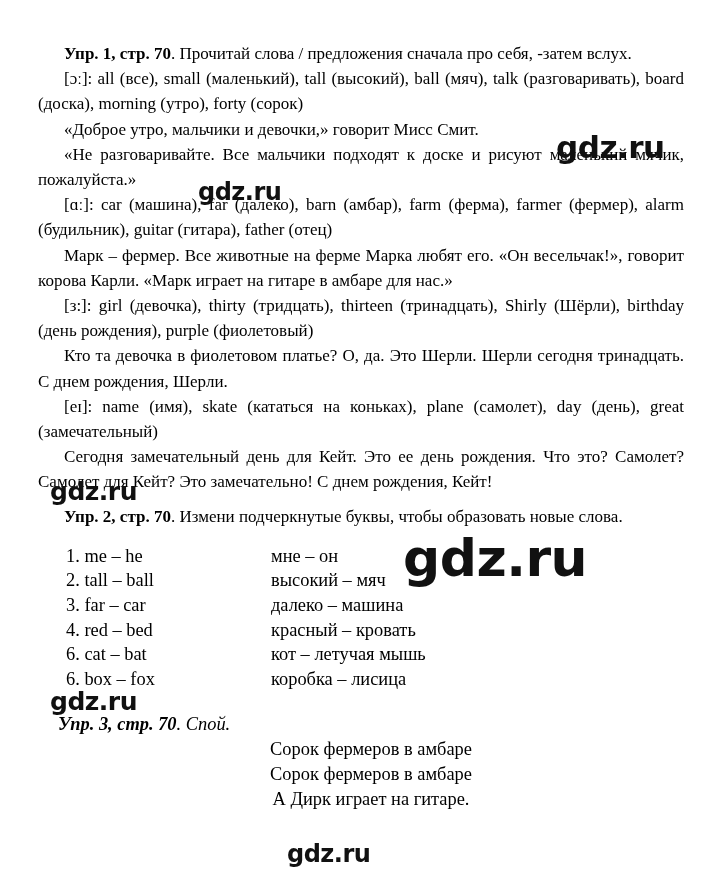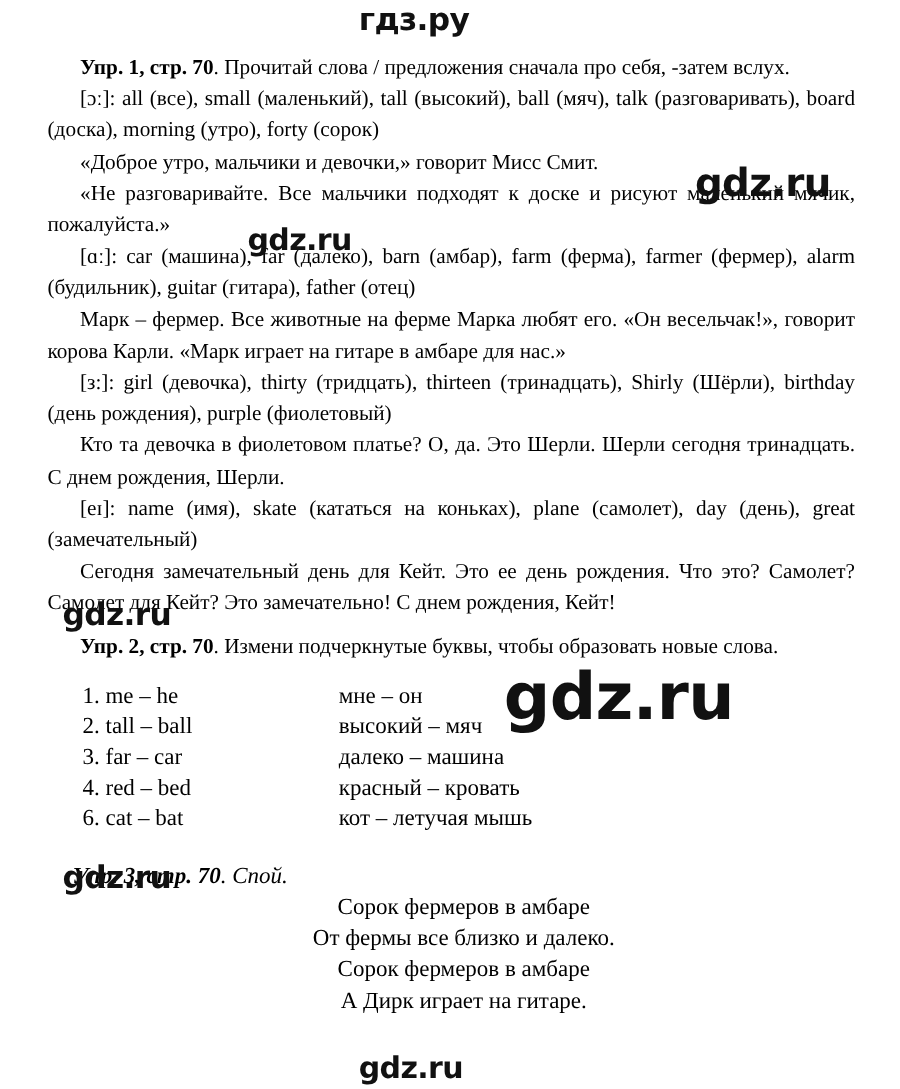--- a/index.html
+++ b/index.html
@@ -101,21 +101,20 @@
     margin: 0;
     padding-left: 20px;
     font-style: italic;
   }
 </style>
 </head>
 <body>
 
 <div id="page">
 
-  <div class="wm wm-top">гдз.ру</div>
   <div class="wm wm-a">gdz.ru</div>
   <div class="wm wm-b">gdz.ru</div>
   <div class="wm wm-c">gdz.ru</div>
   <div class="wm wm-big">gdz.ru</div>
   <div class="wm wm-d">gdz.ru</div>
   <div class="wm wm-bottom">gdz.ru</div>
 
   <div id="content">
 
     <div class="blk">
@@ -158,28 +157,31 @@
             <td class="col-ru">далеко – машина</td>
           </tr>
           <tr>
             <td class="col-en">4. red – bed</td>
             <td class="col-ru">красный – кровать</td>
           </tr>
           <tr>
             <td class="col-en">6. cat – bat</td>
             <td class="col-ru">кот – летучая мышь</td>
           </tr>
+          <tr>
+            <td class="col-en">6. box – fox</td>
+            <td class="col-ru">коробка – лисица</td>
+          </tr>
         </tbody>
       </table>
     </div>
 
     <div class="gap-md"></div>
 
     <div class="blk">
       <p class="ex3head"><b class="exno">Упр. 3, стр. 70</b><span>. Спой.</span></p>
       <p class="songline">Сорок фермеров в амбаре</p>
-      <p class="songline">От фермы все близко и далеко.</p>
       <p class="songline">Сорок фермеров в амбаре</p>
       <p class="songline">А Дирк играет на гитаре.</p>
     </div>
 
   </div>
 </div>
 
 </body></html>

